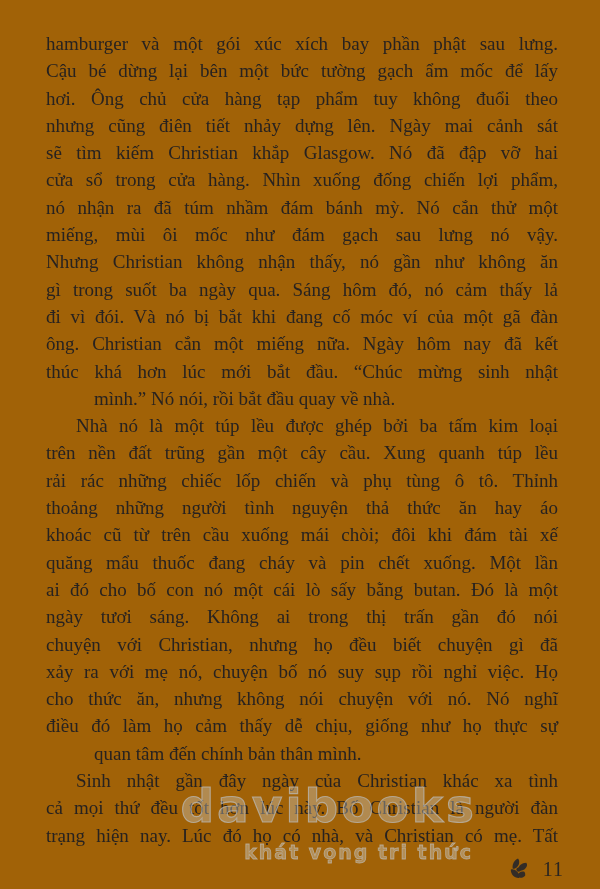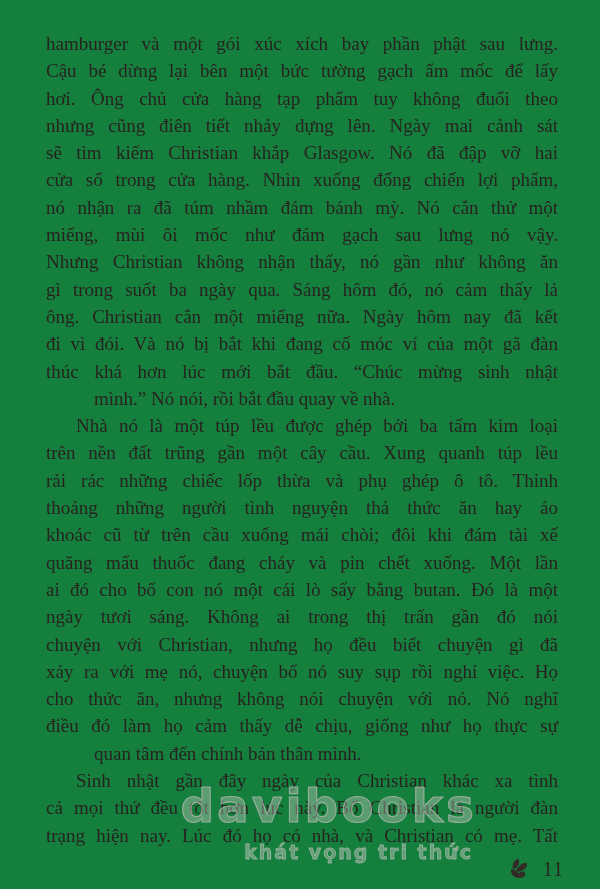--- a/index.html
+++ b/index.html
@@ -4,21 +4,21 @@
 <style>
   html, body {
     margin: 0;
     padding: 0;
     background: #e8e8e8;
   }
   .page {
     position: relative;
     width: 600px;
     height: 889px;
-    background: #15803d;
+    background: #a16207;
     overflow: hidden;
     font-family: "Liberation Serif", serif;
   }
   .text-block {
     position: absolute;
     left: 46px;
     top: 30px;
     width: 512px;
     font-size: 19px;
     line-height: 27.3px;
@@ -94,27 +94,27 @@
       <div class="line">hamburger và một gói xúc xích bay phần phật sau lưng.</div>
       <div class="line">Cậu bé dừng lại bên một bức tường gạch ẩm mốc để lấy</div>
       <div class="line">hơi. Ông chủ cửa hàng tạp phẩm tuy không đuổi theo</div>
       <div class="line">nhưng cũng điên tiết nhảy dựng lên. Ngày mai cảnh sát</div>
       <div class="line">sẽ tìm kiếm Christian khắp Glasgow. Nó đã đập vỡ hai</div>
       <div class="line">cửa sổ trong cửa hàng. Nhìn xuống đống chiến lợi phẩm,</div>
       <div class="line">nó nhận ra đã túm nhầm đám bánh mỳ. Nó cắn thử một</div>
       <div class="line">miếng, mùi ôi mốc như đám gạch sau lưng nó vậy.</div>
       <div class="line">Nhưng Christian không nhận thấy, nó gần như không ăn</div>
       <div class="line">gì trong suốt ba ngày qua. Sáng hôm đó, nó cảm thấy lả</div>
+      <div class="line">đi vì đói. Và nó bị bắt khi đang cố móc ví của một gã đàn</div>
       <div class="line">ông. Christian cắn một miếng nữa. Ngày hôm nay đã kết</div>
-      <div class="line">đi vì đói. Và nó bị bắt khi đang cố móc ví của một gã đàn</div>
       <div class="line">thúc khá hơn lúc mới bắt đầu. “Chúc mừng sinh nhật</div>
       <div class="line endline">mình.” Nó nói, rồi bắt đầu quay về nhà.</div>
       <div class="line indent">Nhà nó là một túp lều được ghép bởi ba tấm kim loại</div>
       <div class="line">trên nền đất trũng gần một cây cầu. Xung quanh túp lều</div>
-      <div class="line">rải rác những chiếc lốp thừa và phụ ghép ô tô. Thỉnh</div>
+      <div class="line">rải rác những chiếc lốp chiến và phụ tùng ô tô. Thỉnh</div>
       <div class="line">thoảng những người tình nguyện thả thức ăn hay áo</div>
       <div class="line">khoác cũ từ trên cầu xuống mái chòi; đôi khi đám tài xế</div>
       <div class="line">quăng mẩu thuốc đang cháy và pin chết xuống. Một lần</div>
       <div class="line">ai đó cho bố con nó một cái lò sấy bằng butan. Đó là một</div>
       <div class="line">ngày tươi sáng. Không ai trong thị trấn gần đó nói</div>
       <div class="line">chuyện với Christian, nhưng họ đều biết chuyện gì đã</div>
       <div class="line">xảy ra với mẹ nó, chuyện bố nó suy sụp rồi nghỉ việc. Họ</div>
       <div class="line">cho thức ăn, nhưng không nói chuyện với nó. Nó nghĩ</div>
       <div class="line">điều đó làm họ cảm thấy dễ chịu, giống như họ thực sự</div>
       <div class="line endline">quan tâm đến chính bản thân mình.</div>

